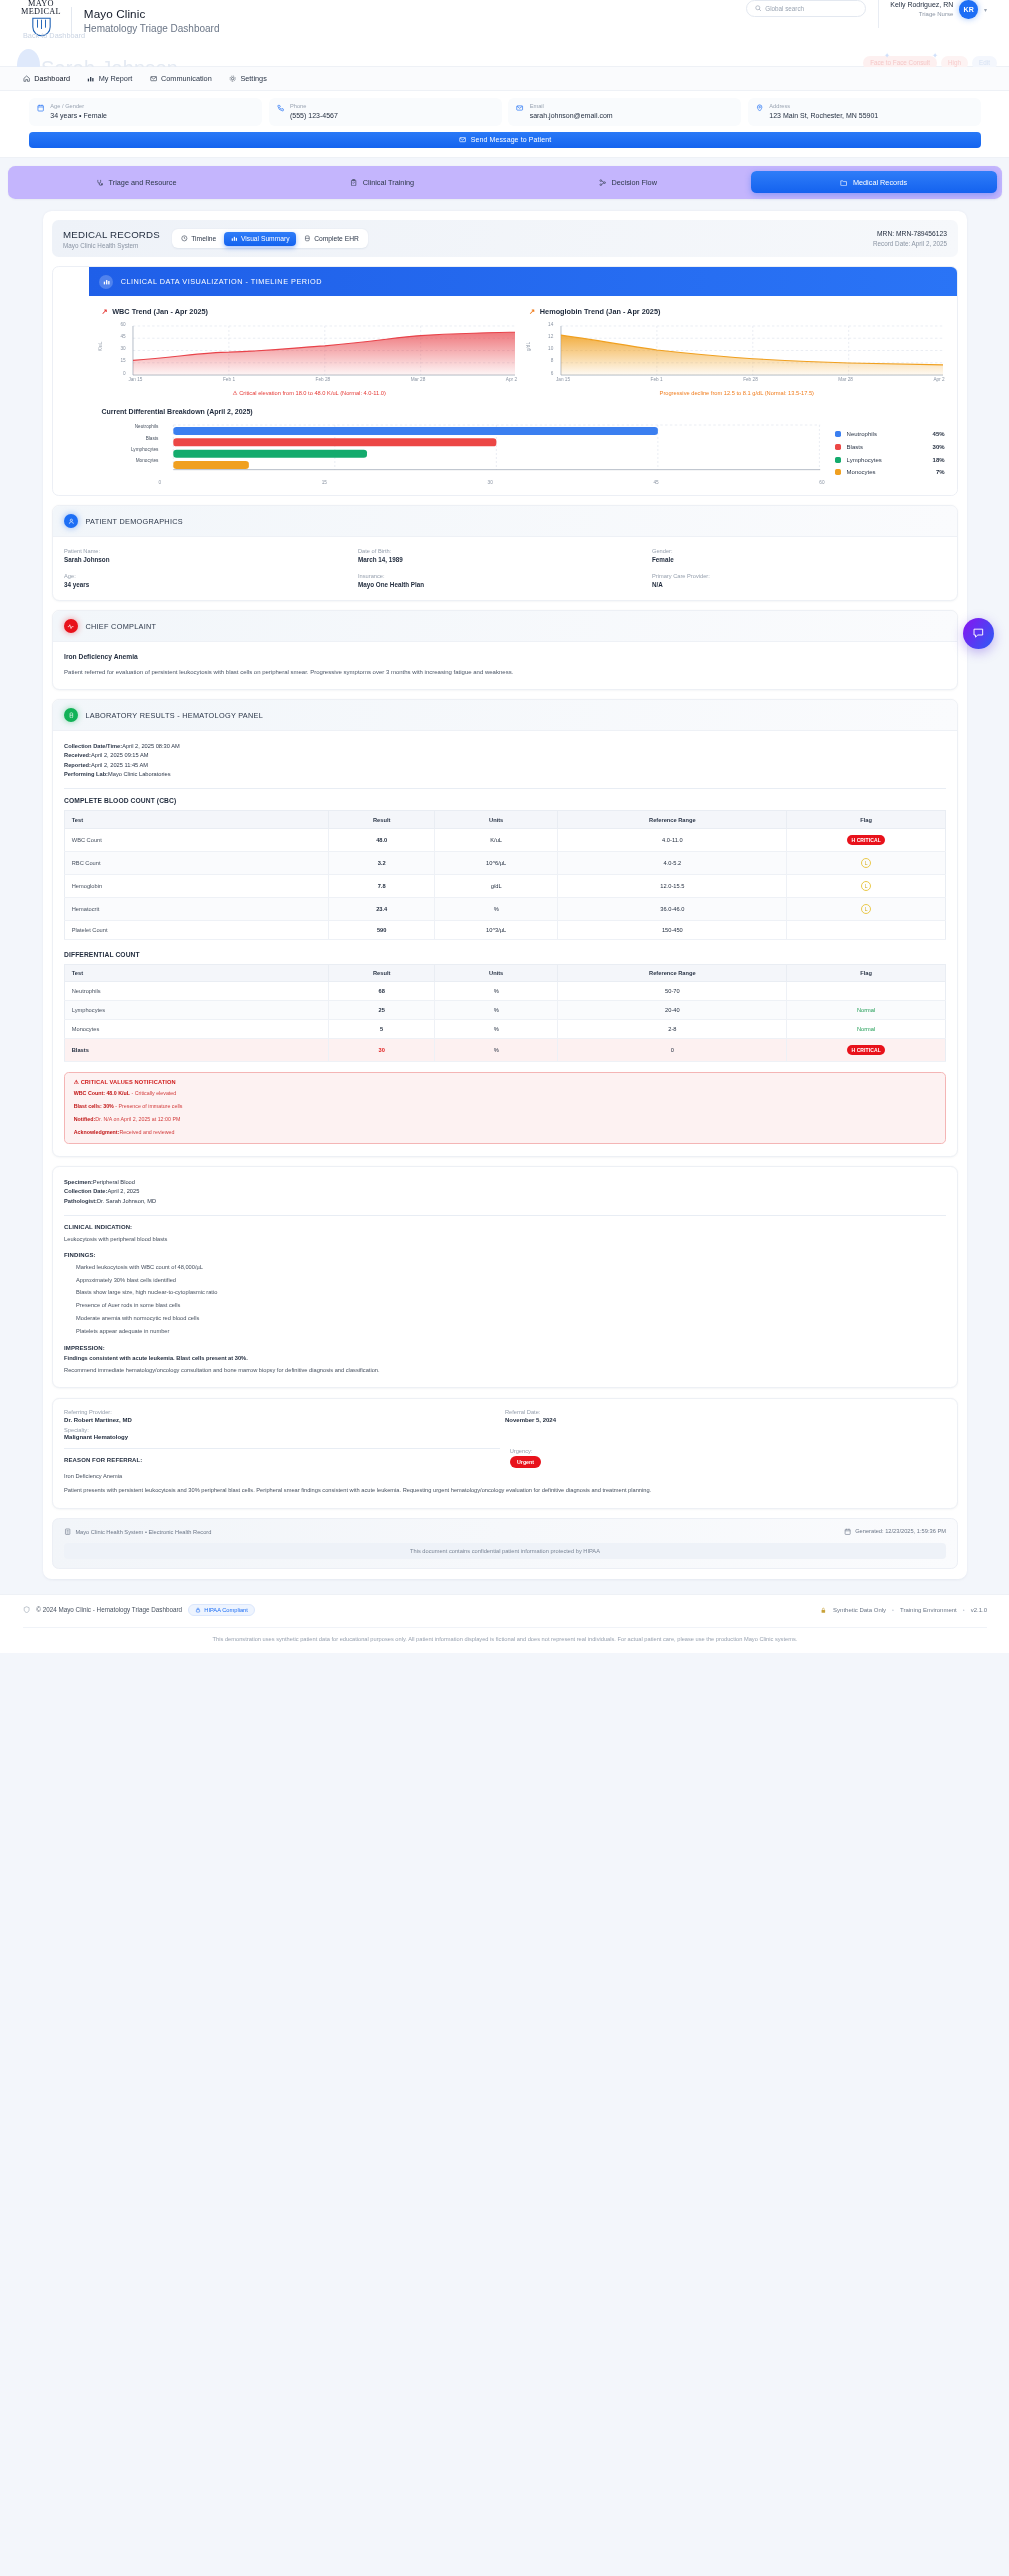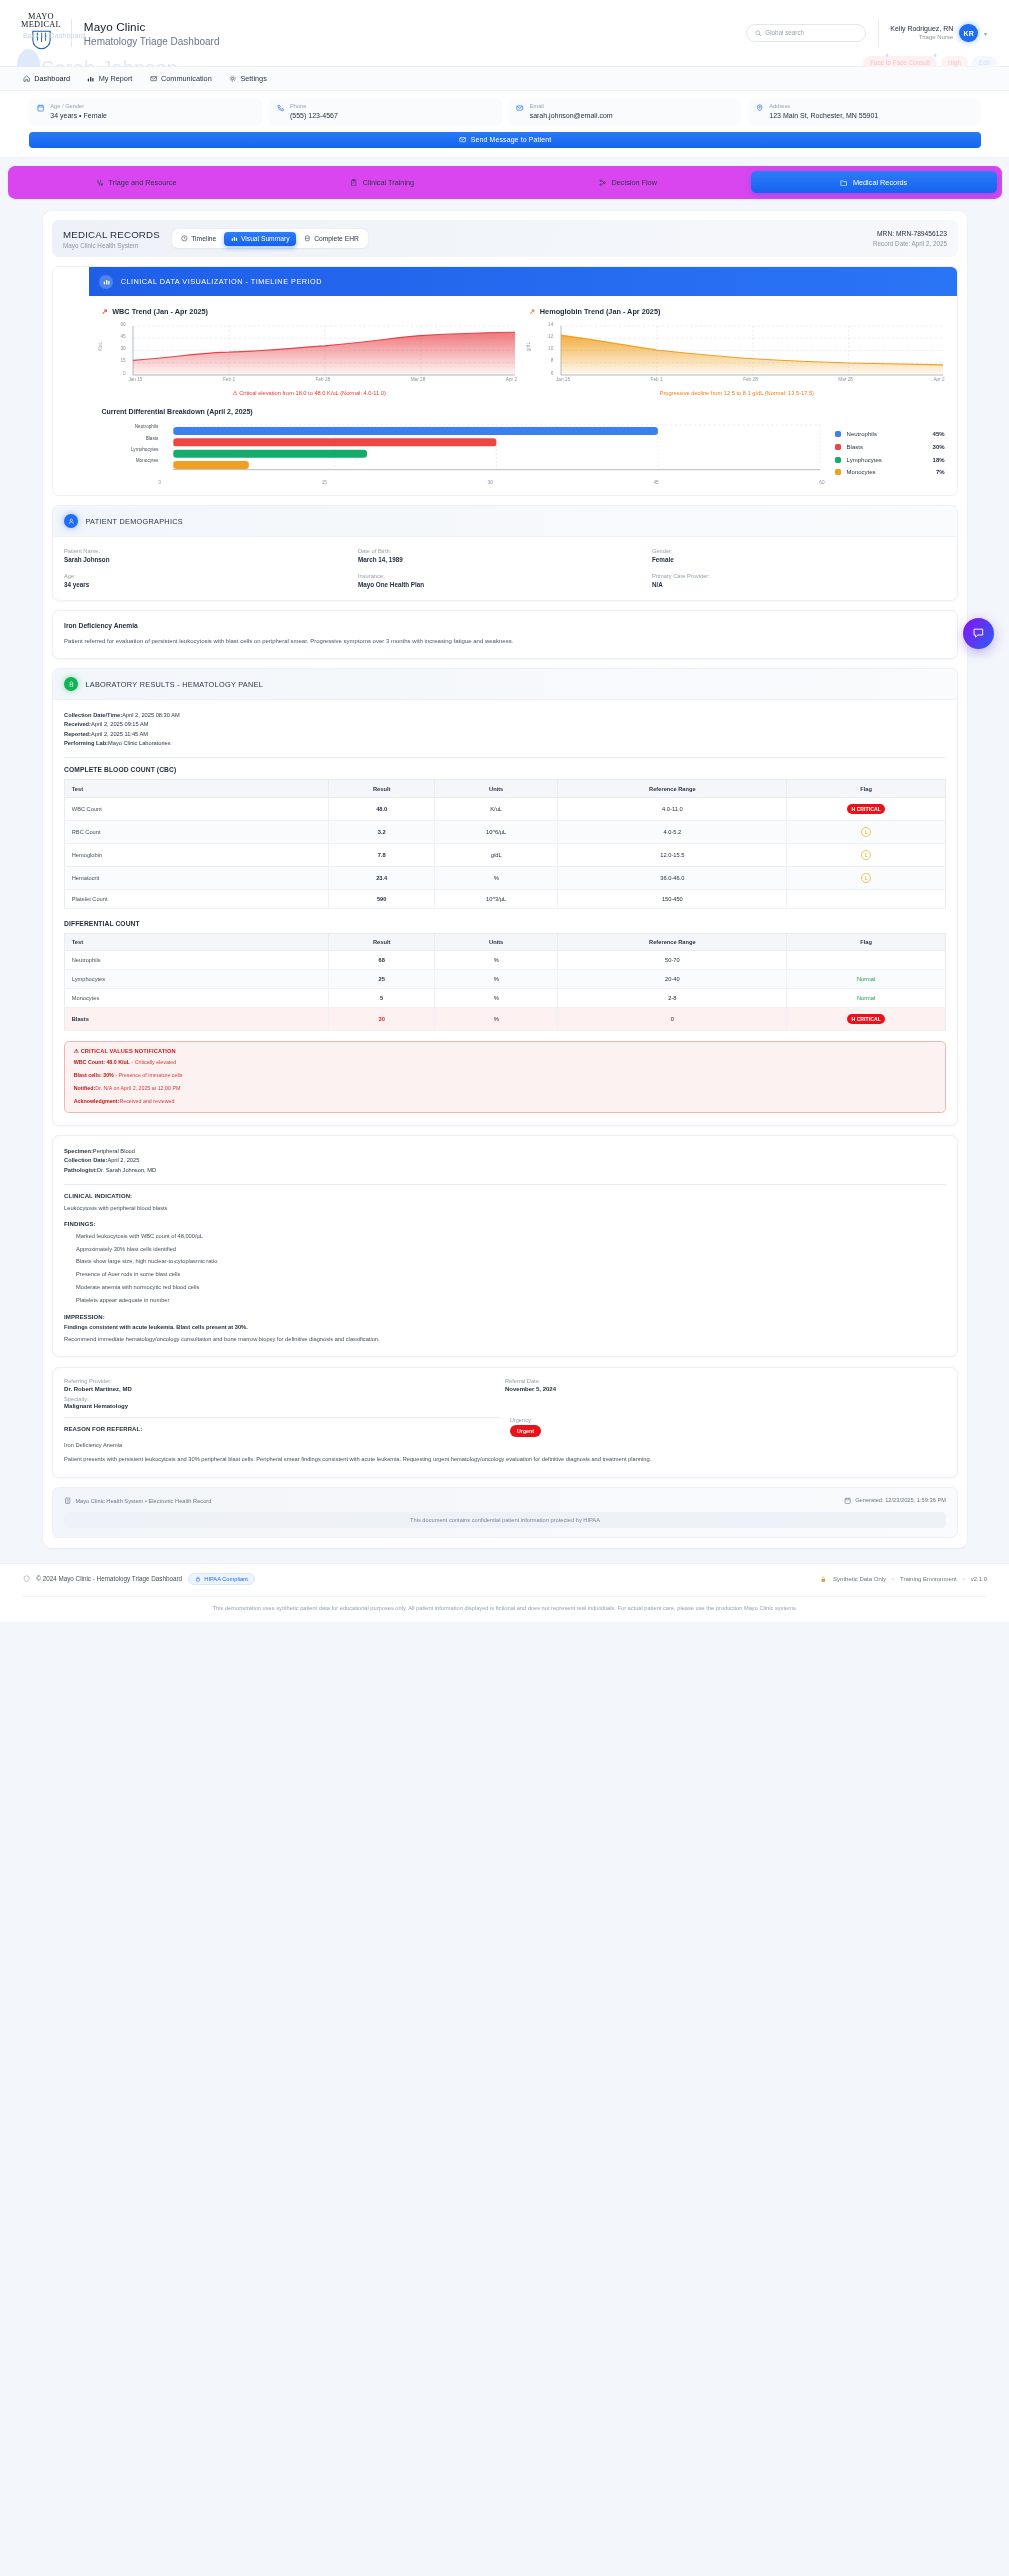--- a/index.html
+++ b/index.html
@@ -11,21 +11,21 @@
     -webkit-font-smoothing: antialiased;
   }
   body { position: relative; width: 1010px; min-height: 2576px; overflow-x: hidden; }
 
   
   .topbar {
     position: relative;
     height: 67px;
     background: #ffffff;
     display: flex;
-    align-items: center;
+    align-items: flex-start;
     padding: 0 23px;
     border-bottom: 0.7px solid #eef1f6;
   }
   .logo-block { display: flex; align-items: center; gap: 9.4px; }
   .mayo-mark { width: 36px; height: 41px; display: flex; flex-direction: column; align-items: center; justify-content: flex-start; }
   .mayo-word { font-family: "Liberation Serif", serif; font-size: 8.3px; line-height: 8px; letter-spacing: 0.3px; color: #111827; text-align: center; font-weight: 400;}
   .mayo-shield { margin-top: 1.3px; }
   .logo-div { width: 0.7px; height: 28px; background: #e3e8f0; margin: 0 2.7px; }
   .brand-txt .b1 { font-size: 11.7px; font-weight: 400; color: #111827; letter-spacing: 0.1px; line-height: 14.7px;}
   .brand-txt .b2 { font-size: 10px; color: #6b7687; margin-top: 1.3px; }
@@ -87,21 +87,21 @@
   .ic-l { font-size: 5.7px; color: #9aa4b2; line-height: 7.3px; }
   .ic-v { font-size: 7px; color: #1e293b; line-height: 9.4px; margin-top: 0.7px; }
   .send-btn {
     margin-top: 6px; height: 16px; border-radius: 4px;
     background: linear-gradient(180deg,#2979f7,#1564ef);
     display: flex; align-items: center; justify-content: center; gap: 4.7px;
     color: #fff; font-size: 7px; letter-spacing: 0.1px;
   }
 
   
-  .tabwrap { background: #d946ef; margin: 8px 8px 0; border-radius: 7.3px; padding: 5.3px 5.3px;
+  .tabwrap { background: #c4b5fd; margin: 8px 8px 0; border-radius: 7.3px; padding: 5.3px 5.3px;
     box-shadow: 0 0.7px 2px rgba(20,40,80,.05); }
   .tabrow { display: flex; }
   .tabitem {
     flex: 1; height: 22px; border-radius: 5.3px; display: flex; align-items: center;
     justify-content: center; gap: 5.3px; font-size: 7.3px; color: #2b3648;
   }
   .tabitem.active {
     background: linear-gradient(180deg,#2f7df8,#1462ef); color: #fff;
     box-shadow: 0 2px 6px rgba(25,95,235,.35);
   }
@@ -700,20 +700,28 @@
           </div>
         <div>
             <div class="l">Primary Care Provider:</div>
             <div class="v">N/A</div>
           </div>
       </div>
     </div>
   </div>
 
   <div class="sec">
+    <div class="sec-head">
+      <span class="sec-ic" style="background:#e8121b;box-shadow:0 0 6px rgba(232,18,27,.45)">
+        <svg width="7.3" height="7.3" viewBox="0 0 12 12">
+            <path d="M1.3 6 H3.3 L4.6 2.9 L6.6 9.1 L7.9 6 H10.7" fill="none" stroke="#fff" stroke-width="1.1" stroke-linejoin="round"></path>
+          </svg>
+      </span>
+      <span class="sec-title">CHIEF COMPLAINT</span>
+    </div>
     <div class="sec-body">
       <div class="cc-t">Iron Deficiency Anemia</div>
       <div class="cc-p">Patient referred for evaluation of persistent leukocytosis with blast cells on peripheral smear. Progressive symptoms over 3 months with increasing fatigue and weakness.</div>
     </div>
   </div>
 
   <div class="sec">
     <div class="sec-head">
       <span class="sec-ic" style="background:#12b257;box-shadow:0 0 6px rgba(18,178,87,.45)">
         <svg width="6.7" height="6.7" viewBox="0 0 12 12">

